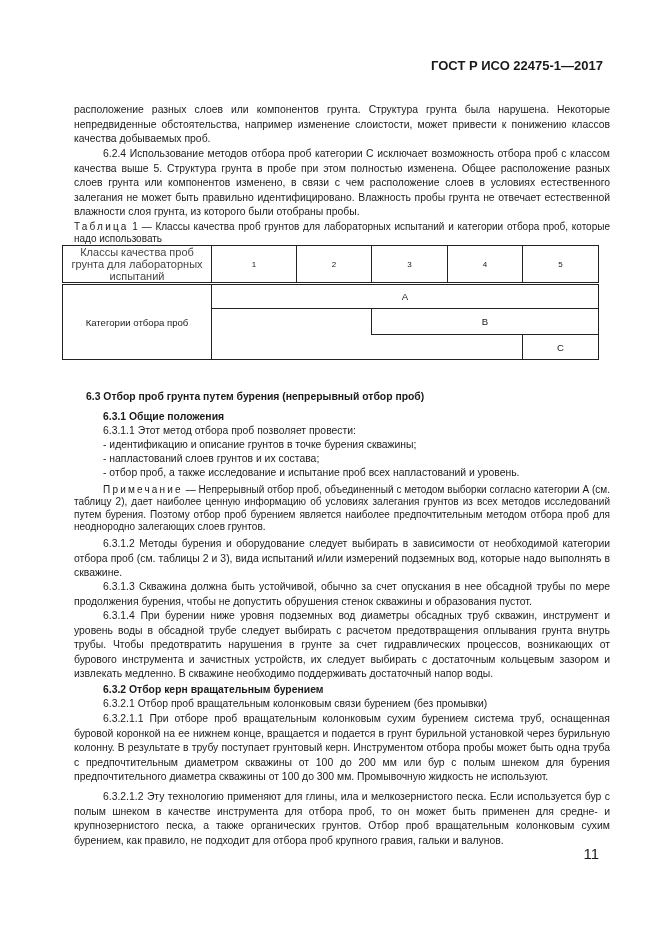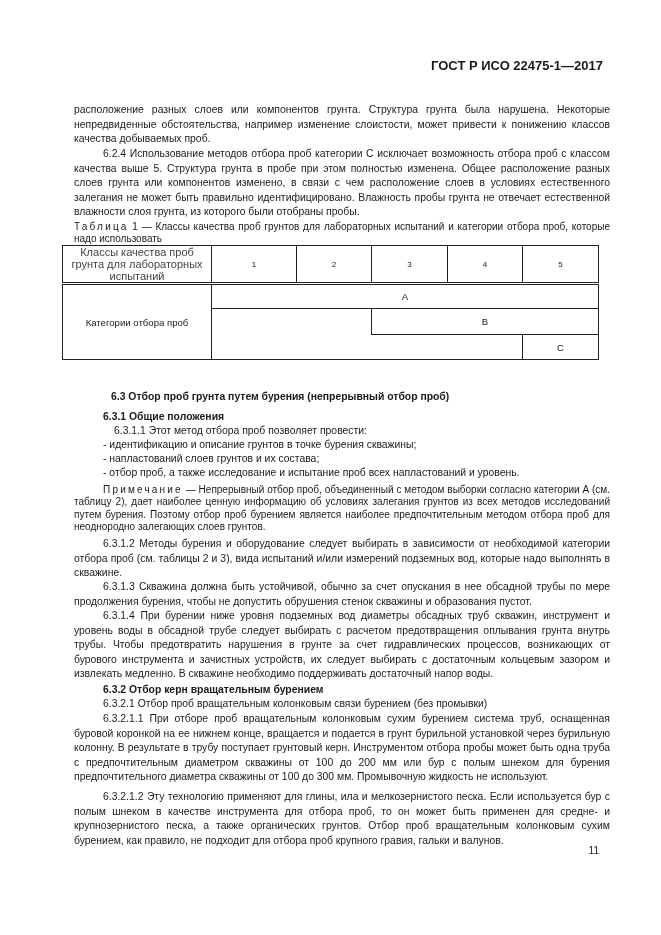--- a/index.html
+++ b/index.html
@@ -6,21 +6,21 @@
   body { width:661px; height:935px; position:relative; overflow:hidden;
          font-family:"Liberation Sans", sans-serif; color:#1a1a1a; }
   .header { position:absolute; top:58px; right:58px; font-weight:bold; font-size:13px; }
   .p { position:absolute; left:62px; width:536px; font-size:10.4px; line-height:14.6px; text-align:justify; margin:12px; }
   .ind { text-indent:29px; }
   .small { font-size:10px; line-height:12.4px; }
   .spaced { letter-spacing:2.2px; }
   .h { font-weight:bold; }
   table.t { position:absolute; left:62px; top:245px; width:536px; border-collapse:collapse; table-layout:fixed; font-size:8px; }
   table.t td { border:1px solid #222; text-align:center; padding:0; }
-  .pagenum { position:absolute; right:62px; top:845px; font-size:10px; }
+  .pagenum { position:absolute; right:62px; top:845px; font-size:15px; }
 </style>
 </head>
 <body>
 
 <div class="header">ГОСТ Р ИСО 22475-1—2017</div>
 
 <p class="p" style="top:91px;">расположение разных слоев или компонентов грунта. Структура грунта была нарушена. Некоторые непредвиденные обстоятельства, например изменение слоистости, может привести к понижению классов качества добываемых проб.</p>
 <p class="p ind" style="top:135px;">6.2.4 Использование методов отбора проб категории С исключает возможность отбора проб с классом качества выше 5. Структура грунта в пробе при этом полностью изменена. Общее расположение разных слоев грунта или компонентов изменено, в связи с чем расположение слоев в условиях естественного залегания не может быть правильно идентифицировано. Влажность пробы грунта не отвечает естественной влажности слоя грунта, из которого были отобраны пробы.</p>
 
 <p class="p small" style="top:209px;"><span class="spaced">Таблица</span><span> 1 — Классы качества проб грунтов для лабораторных испытаний и категории отбора проб, которые надо использовать</span></p>
@@ -51,23 +51,23 @@
     <td colspan="2" style="border-bottom:none;"></td>
     <td colspan="3" style="font-size:9.6px;">B</td>
   </tr>
   <tr style="height:25px;">
     <td colspan="4" style="border-top:none;"></td>
     <td style="font-size:9.6px;">C</td>
   </tr>
 </tbody>
   </table>
 
-<p class="p h" style="top:378px; left:99px; width:507px;">6.3 Отбор проб грунта путем бурения (непрерывный отбор проб)</p>
+<p class="p h" style="top:378px; left:74px; width:507px;">6.3 Отбор проб грунта путем бурения (непрерывный отбор проб)</p>
 <p class="p h" style="top:398px; left:91px; width:507px;">6.3.1 Общие положения</p>
-<p class="p" style="top:412px; left:102px; width:507px;">6.3.1.1 Этот метод отбора проб позволяет провести:</p>
+<p class="p" style="top:412px; left:91px; width:507px;">6.3.1.1 Этот метод отбора проб позволяет провести:</p>
 <p class="p" style="top:426px; left:91px; width:507px;">- идентификацию и описание грунтов в точке бурения скважины;</p>
 <p class="p" style="top:440px; left:91px; width:507px;">- напластований слоев грунтов и их состава;</p>
 <p class="p" style="top:454px; left:91px; width:507px;">- отбор проб, а также исследование и испытание проб всех напластований и уровень.</p>
 
 <p class="p ind small" style="top:472px;"><span class="spaced">Примечание</span><span> — Непрерывный отбор проб, объединенный с методом выборки согласно категории А (см. таблицу 2), дает наиболее ценную информацию об условиях залегания грунтов из всех методов исследований путем бурения. Поэтому отбор проб бурением является наиболее предпочтительным методом отбора проб для неоднородно залегающих слоев грунтов.</span></p>
 
 <p class="p ind" style="top:525px;">6.3.1.2 Методы бурения и оборудование следует выбирать в зависимости от необходимой категории отбора проб (см. таблицы 2 и 3), вида испытаний и/или измерений подземных вод, которые надо выполнять в скважине.</p>
 <p class="p ind" style="top:568px;">6.3.1.3 Скважина должна быть устойчивой, обычно за счет опускания в нее обсадной трубы по мере продолжения бурения, чтобы не допустить обрушения стенок скважины и образования пустот.</p>
 <p class="p ind" style="top:597px;">6.3.1.4 При бурении ниже уровня подземных вод диаметры обсадных труб скважин, инструмент и уровень воды в обсадной трубе следует выбирать с расчетом предотвращения оплывания грунта внутрь трубы. Чтобы предотвратить нарушения в грунте за счет гидравлических процессов, возникающих от бурового инструмента и зачистных устройств, их следует выбирать с достаточным кольцевым зазором и извлекать медленно. В скважине необходимо поддерживать достаточный напор воды.</p>
 

